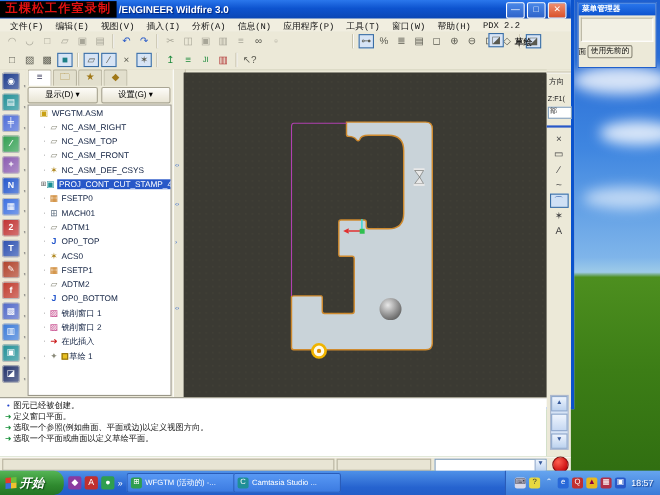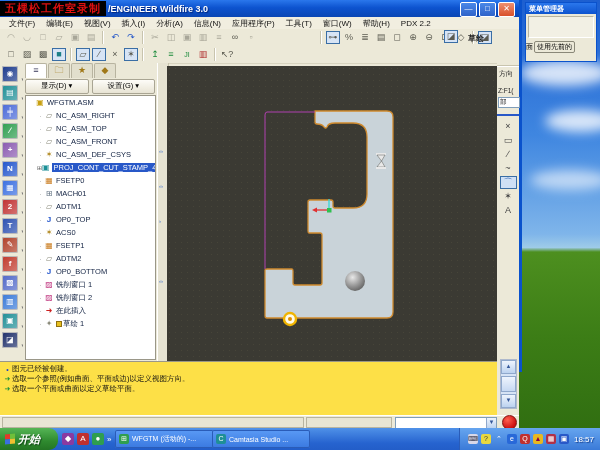--- a/index.html
+++ b/index.html
@@ -16,21 +16,21 @@
   #recorder{background:#000;color:#e01010;font-weight:bold;font-size:11px;line-height:15px;
     padding:0 5px;letter-spacing:1px;white-space:nowrap;}
   #wtitle{color:#fff;font-weight:bold;font-size:9px;margin-left:2px;white-space:nowrap;
     text-shadow:1px 1px 1px #00247a;}
   .wbtns{position:absolute;right:4px;top:2px;display:flex;gap:2px;}
   .wbtn{width:15px;height:13px;border:1px solid #fff;border-radius:2px;color:#fff;
     font-size:8px;line-height:11px;text-align:center;background:linear-gradient(#4a88e8,#2f63c9);}
   .wbtn.close{background:linear-gradient(#ef9070,#d8502a);}
   #menubar{position:absolute;left:0;top:17px;right:0;height:12px;background:#f1eee0;
     border-bottom:1px solid #d8d4c0;display:flex;align-items:center;font-size:8px;padding-left:4px;gap:1px;}
-  .menu-item{padding:16px 5px;white-space:nowrap;color:#111;}
+  .menu-item{padding:16px 5px;white-space:nowrap;color:#111;font-family:Liberation Mono, monospace;}
   
   .tbar{position:absolute;left:0;right:0;background:#ece9d8;display:flex;align-items:center;padding-left:3px;}
   #tbar1{top:29px;height:16px;}
   #tbar2{top:45px;height:18px;border-bottom:1px solid #d8d4c0;}
   .tbtn{width:14px;height:13px;margin:0 1px;font-size:9px;line-height:13px;text-align:center;
     color:#5a5a50;flex:0 0 auto;}
   .tbtn.dis{color:#a8a698;}
   .tbtn.blue{color:#2356c8;}
   .tbtn.green{color:#1a8a3a;}
   .tbtn.red{color:#b03030;}
@@ -80,21 +80,21 @@
     font-size:6.5px;line-height:8px;padding-left:1px;color:#222;}
   #bluebar{height:2px;background:#2858c8;margin:6px 0 4px 0;}
   .sktool{width:17px;height:13px;margin:1px auto;font-size:9px;line-height:13px;text-align:center;color:#444;}
   .sktool.pressed{border:1px solid #3a6ea5;background:#cfe0f5;box-sizing:border-box;line-height:11px;color:#1b4fa0;}
   #vscroll{position:absolute;left:3px;bottom:6px;width:15px;height:48px;background:#d6e3f5;
     border:1px solid #aeb9cc;}
   .sbtn{height:12px;background:linear-gradient(#eef4fd,#bcd2ef);border:1px solid #8fa8cc;
     font-size:6px;text-align:center;line-height:11px;color:#35589a;}
   .sthumb{height:14px;margin-top:2px;background:linear-gradient(#eef4fd,#c6d8f2);border:1px solid #8fa8cc;}
   
-  #messages{position:absolute;left:0;top:361px;width:497px;height:54px;background:#fde047;
+  #messages{position:absolute;left:0;top:361px;width:497px;height:54px;background:#ffffff;
     border-top:1px solid #9a9788;padding:2px 0 0 3px;box-sizing:border-box;}
   .msg{display:flex;align-items:center;height:10px;font-size:7.5px;color:#111;white-space:nowrap;}
   .msg .mi{width:9px;font-size:7px;text-align:center;}
   .mi.dot{color:#2244cc;} .mi.arrow{color:#18903a;}
   
   #statusbar{position:absolute;left:0;top:415px;width:519px;height:12px;background:#ece9d8;border-top:1px solid #fff;}
   .sseg{position:absolute;top:1px;height:9px;border:1px solid #b8b4a0;background:#e8e5d4;}
   #scombo{position:absolute;left:395px;top:1px;width:100px;height:10px;background:#fff;
     border:1px solid #7f9db9;}
   #scombo .dd{position:absolute;right:0;top:0;width:9px;height:100%;
@@ -428,20 +428,24 @@
       </div>
     </div>
 
     <div id="messages">
         <div class="msg">
           <span class="mi dot">•</span>
           <span>图元已经被创建。</span>
         </div>
         <div class="msg">
           <span class="mi arrow">➜</span>
+          <span>定义窗口平面。</span>
+        </div>
+        <div class="msg">
+          <span class="mi arrow">➜</span>
           <span>选取一个参照(例如曲面、平面或边)以定义视图方向。</span>
         </div>
         <div class="msg">
           <span class="mi arrow">➜</span>
           <span>选取一个平面或曲面以定义草绘平面。</span>
         </div>
       </div>
 
     <div id="statusbar">
       <div class="sseg" style="left:2px;width:300px;"></div>

